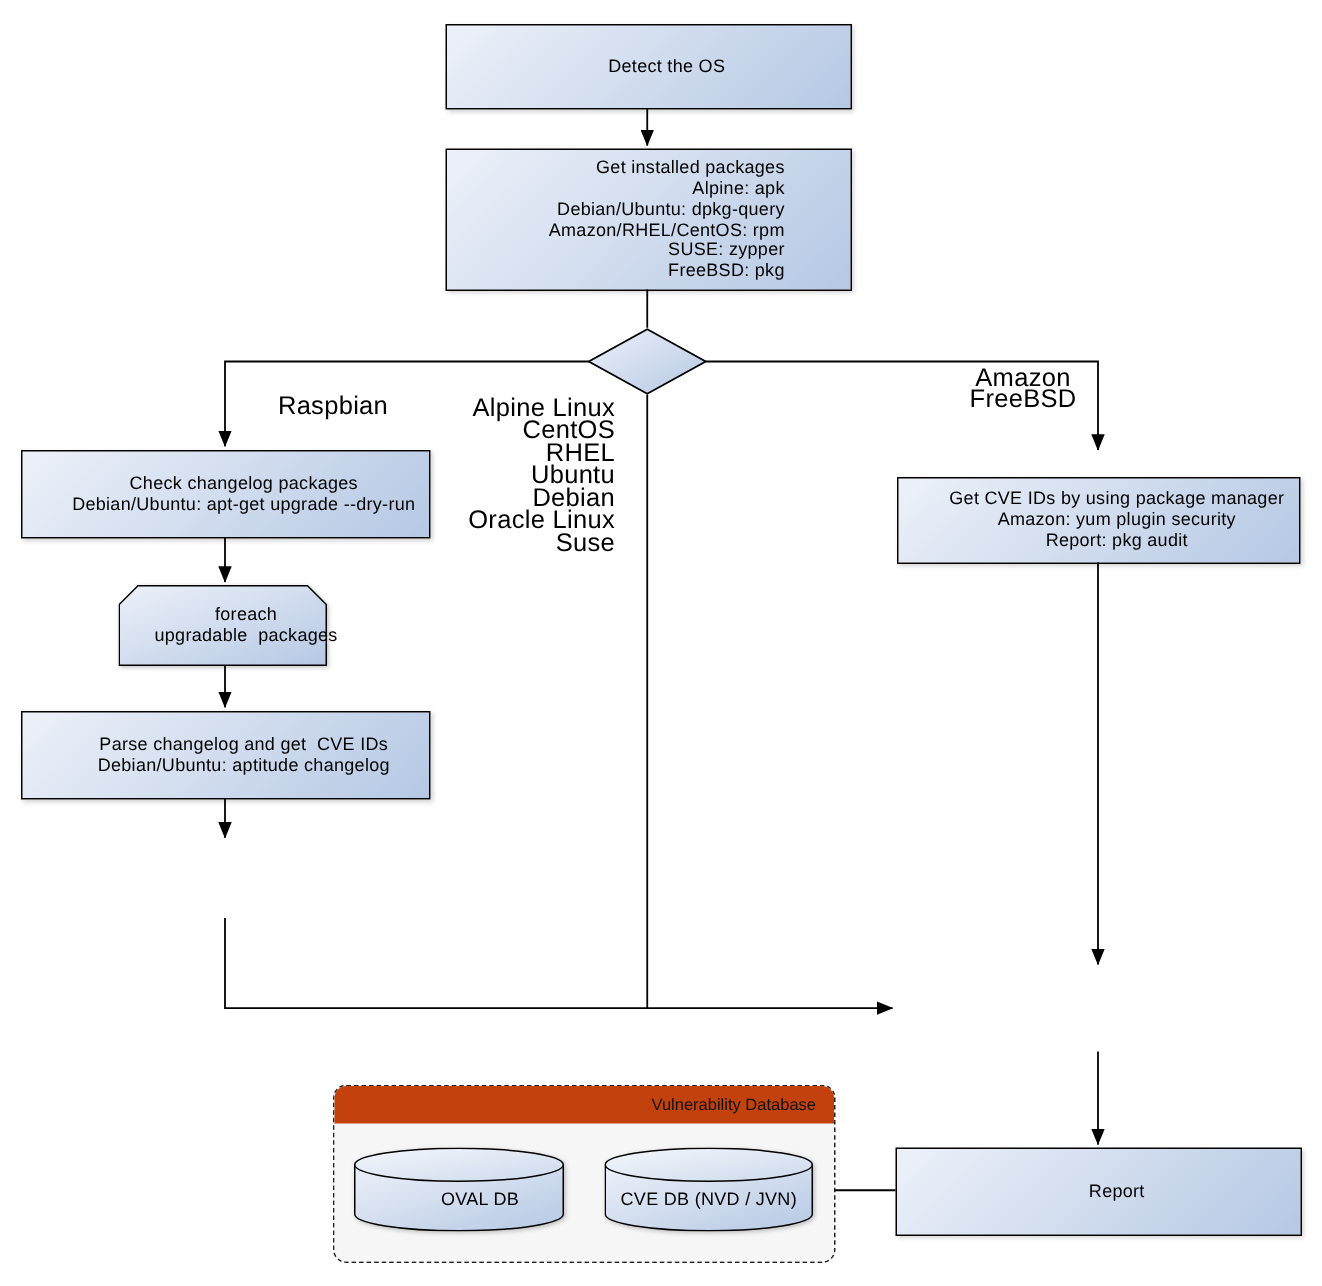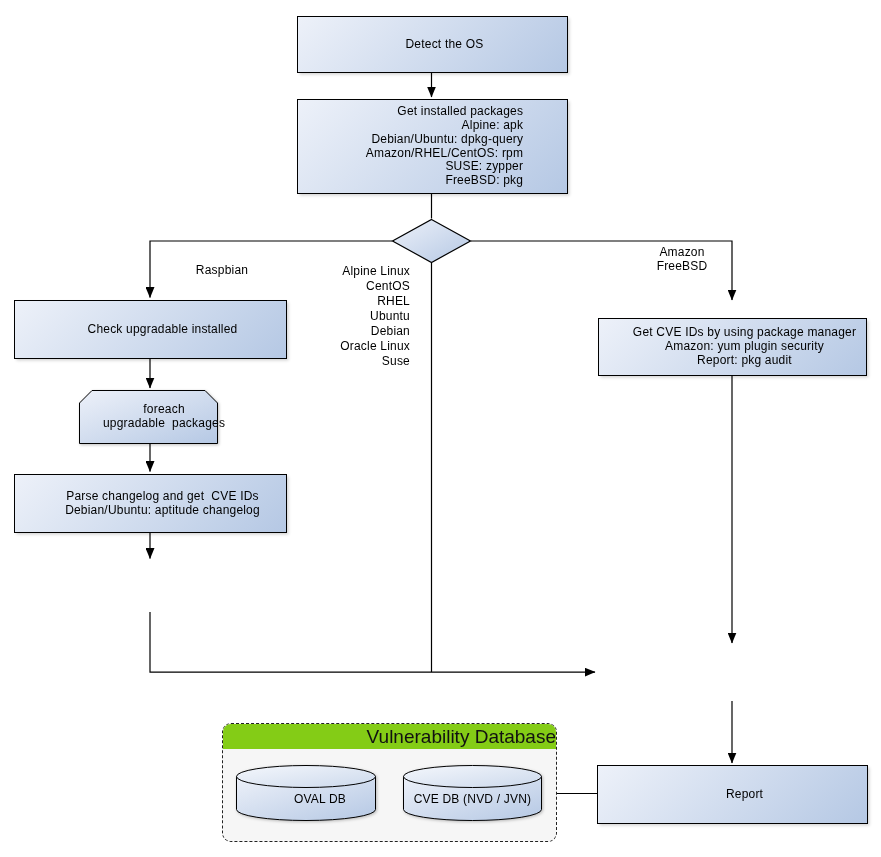--- a/index.html
+++ b/index.html
@@ -41,45 +41,45 @@
     display: flex; align-items: center; justify-content: flex-start;
     text-align: center; line-height: 14px;
   }
   .cyl-text {
     position: absolute; left: 0; right: 0; top: 14px; bottom: 2px;
     display: flex; align-items: center; justify-content: center;
     text-align: center;
   }
   .float-label {
     position: absolute;
-    font-size: 12px;
+    font-size: 17px;
     letter-spacing: 0.2px;
     line-height: 15px;
   }
   .db-container {
     position: absolute;
     left: 222px; top: 723px;
     width: 335px; height: 119px;
     box-sizing: border-box;
     background: #f6f6f6;
     border: 1.6px dashed #222;
     border-radius: 9px;
   }
   .db-header {
     position: absolute;
     left: 0; right: 0; top: 0;
     height: 25px;
-    background: #84cc16;
+    background: #c2410c;
     border-radius: 8px 8px 0 0;
     display: flex;
     align-items: center;
     justify-content: flex-end;
-    padding-right: 0;
+    padding-right: 12px;
     box-sizing: border-box;
-    font-size: 19px;
+    font-size: 11px;
     color: #111;
   }
 </style>
 </head>
 <body>
 
 <div class="canvas">
 
   <svg class="overlay">
     <defs>
@@ -141,21 +141,22 @@
     <div class="line">Suse</div>
   </div>
 
   <div class="float-label" style="left:632px;top:245px;width:100px;text-align:center;line-height:14px">
     <div class="line">Amazon</div>
     <div class="line">FreeBSD</div>
   </div>
 
   <div class="node box" style="left:14px;top:300px;width:271px;height:57px">
     <div class="lines align-center">
-      <div class="line">Check upgradable installed</div>
+      <div class="line">Check changelog packages</div>
+      <div class="line">Debian/Ubuntu: apt-get upgrade --dry-run</div>
     </div>
   </div>
 
   <div class="node shape-node" style="left:79px;top:390px;width:139px;height:54px">
     <svg width="139" height="54">
       <polygon points="13,0.5 126,0.5 138.5,13 138.5,53.5 0.5,53.5 0.5,13" fill="url(#nodeGrad)" stroke="#000" stroke-width="1"></polygon>
     </svg>
     <div class="shape-text">
       <div class="lines align-center">
         <div class="line">foreach</div>

